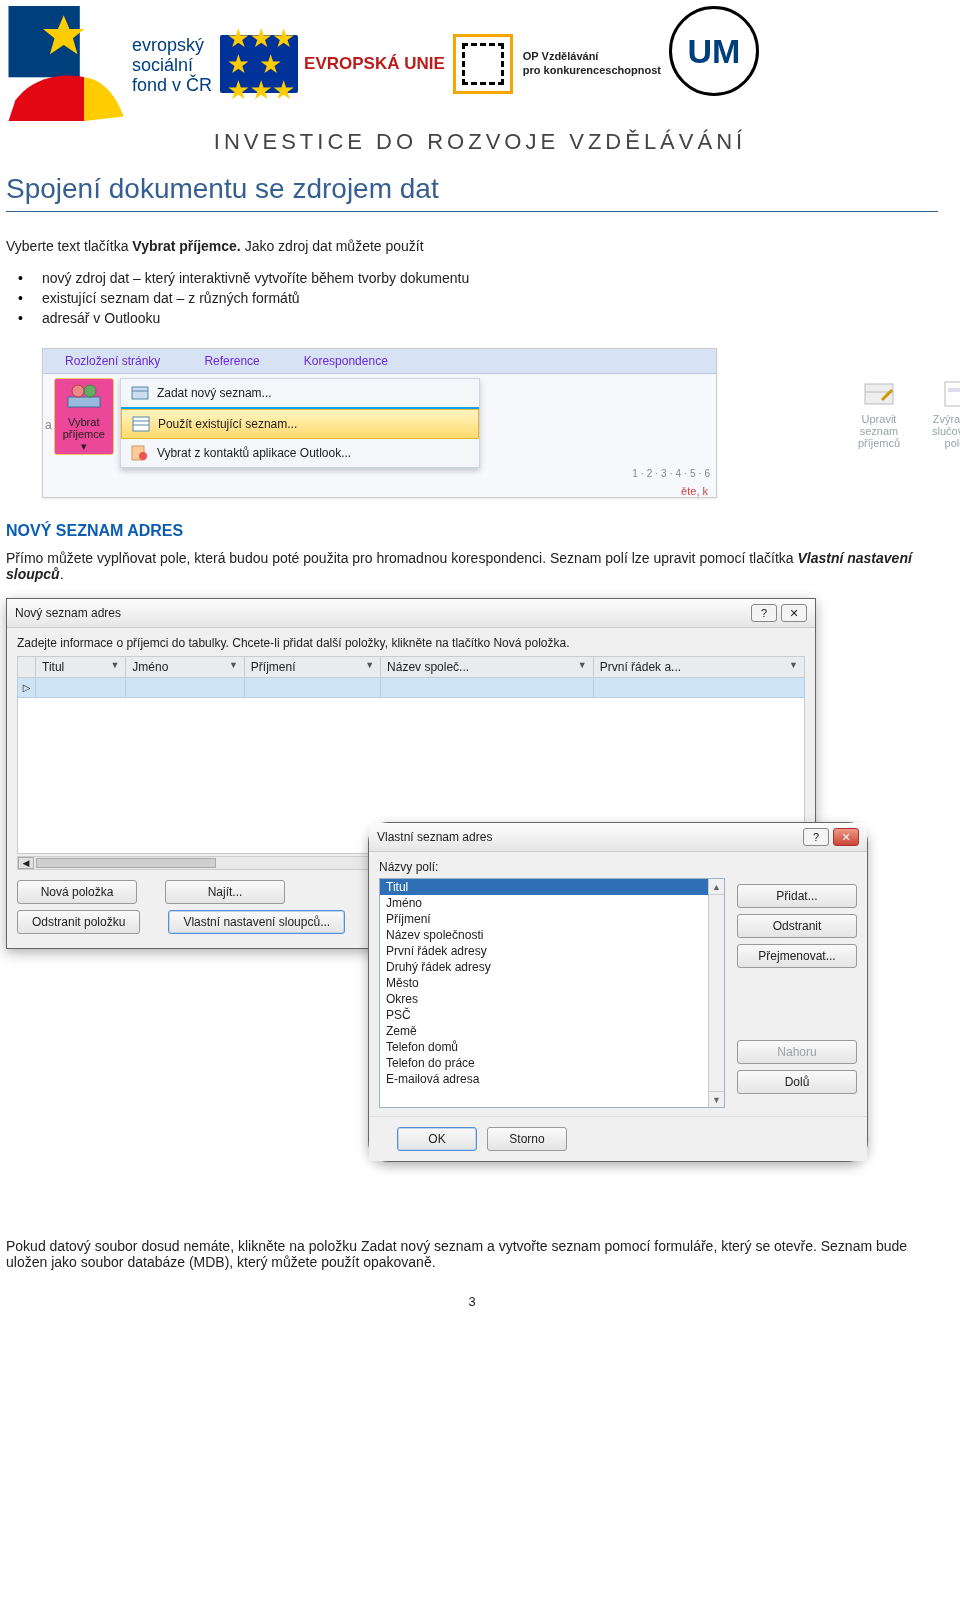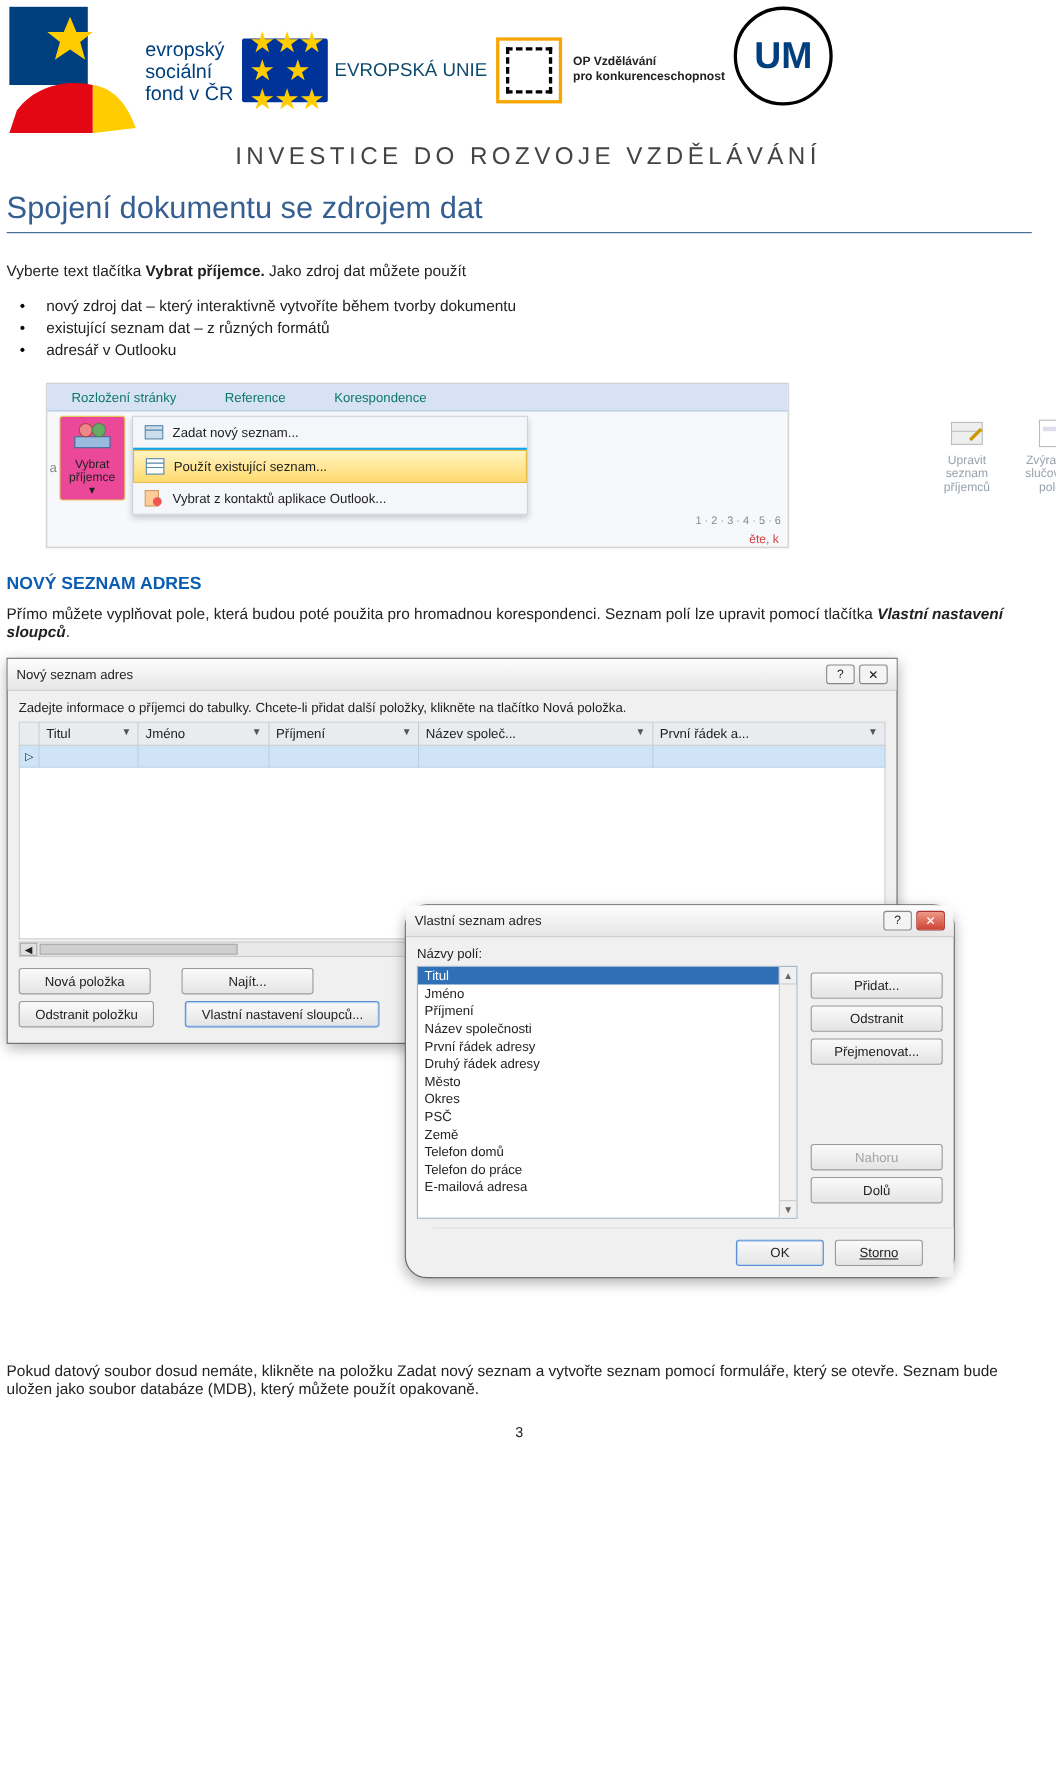--- a/index.html
+++ b/index.html
@@ -30,21 +30,21 @@
     font-size:18px; color:#003f7d; line-height:1.1;
     padding: 30px 0 0 2px;
   }
   .eu-flag {
     width:78px; height:58px; background:#003399; position:relative;
     border-radius:2px;
     display:flex; align-items:center; justify-content:center;
   }
   .eu-stars { color:#ffcc00; font-size:26px; line-height:1; letter-spacing:-4px;}
   .eu-block { display:flex; align-items:center; gap:6px;}
-  .eu-label { font-size:17px; font-weight:normal; color:#0c4a6e;}
+  .eu-label { font-size:17px; font-weight:bold; color:#b91c1c;}
   .msmt { text-align:center; flex:1;}
   .msmt-logo { display:inline-block; }
   .msmt-caption { font-size:11px; color:#666; letter-spacing:2px; line-height:1.2;}
   .op-block { display:flex; align-items:center; gap:10px;}
   .op-logo { width:60px; height:60px; border:3px solid #f7a600; position:relative;}
   .op-logo::after{ content:""; position:absolute; inset:6px; border:3px dashed #000;}
   .op-text { font-size:11px; font-weight:bold; line-height:1.2;}
   .uni-seal { width:90px; height:90px; border:3px solid #000; border-radius:50%; display:flex; align-items:center; justify-content:center;}
   .uni-seal .um { font-size:34px; font-weight:bold; color:#003f7d;}
   .tagline {
@@ -70,21 +70,21 @@
   .fig { margin-bottom:24px; }
   
   .ribbon {
     width:675px; margin:0 auto 8px 36px;
     border:1px solid #ccc;
     background:#f6f8fb;
     font-size:12px;
     box-shadow:0 1px 2px rgba(0,0,0,0.1);
   }
   .ribbon-tabs { display:flex; background:#d7e3f4; border-bottom:1px solid #b7c7dd; }
-  .ribbon-tabs span { padding:5px 22px; color:#0f766e; }
+  .ribbon-tabs span { padding:5px 22px; color:#6d28d9; }
   .ribbon-body { display:flex; align-items:flex-start; padding:4px 0 0 0; }
   .ribbon-big-btn { text-align:center; padding:2px 8px; }
   .ribbon-big-btn .ic { display:block; margin:0 auto 2px; }
   .ribbon-big-btn.active { background:#ec4899; border:1px solid #e6c560; border-radius:3px;}
   .ribbon-big-btn .lbl { font-size:11px; line-height:1.1; color:#222;}
   .dim .lbl { color:#9aa2ad; }
   .dropdown-menu {
     position:relative;
     margin-left:6px;
     width:360px;
@@ -153,21 +153,21 @@
   .dlg2 .listbox {
     background:#fff; border:1px solid #9fb2c5; height:230px; overflow:hidden;
     position:relative;
   }
   .dlg2 .listbox .item { padding:1px 6px; }
   .dlg2 .listbox .item.sel { background:#2f6fb5; color:#fff;}
   .dlg2 .listbox .vsb { position:absolute; right:0; top:0; bottom:0; width:16px; background:#f0f0f0; border-left:1px solid #ccc;}
   .dlg2 .listbox .vsb .a { height:16px; border-bottom:1px solid #ccc; font-size:9px; text-align:center; line-height:16px; color:#666;}
   .dlg2 .listbox .vsb .a.bot { position:absolute; bottom:0; border-top:1px solid #ccc; border-bottom:none; width:100%;}
   .dlg2 .rightcol { display:flex; flex-direction:column; gap:6px; width:120px;}
-  .dlg2 .footer { display:flex; justify-content:flex-end; gap:10px; padding:10px 28px; border-top:1px solid #ddd; background:#f0f0f0;margin-left:24px;}
+  .dlg2 .footer { display:flex; gap:10px; padding:10px 28px; border-top:1px solid #ddd; background:#f0f0f0;}
   .page-num { text-align:center; margin-top:24px; font-size:13px;}
   .bold-ital { font-style:italic; font-weight:bold;}
   .rowmarker { width:18px; background:#e9ecef; border:1px solid #c8ccd1; font-size:10px; text-align:center;}
 </style>
 </head>
 <body>
 
 <div class="page">
 
   <div class="header-logos">
@@ -385,21 +385,21 @@
             <div class="dbtn">Přidat...</div>
             <div class="dbtn">Odstranit</div>
             <div class="dbtn">Přejmenovat...</div>
             <div style="flex:1; min-height:60px;"></div>
             <div class="dbtn disabled">Nahoru</div>
             <div class="dbtn">Dolů</div>
           </div>
         </div>
         <div class="footer">
           <div class="dbtn focus" style="min-width:80px;">OK</div>
-          <div class="dbtn" style="min-width:80px;text-decoration:underline;">Storno</div>
+          <div class="dbtn" style="min-width:80px;">Storno</div>
         </div>
       </div>
     </div>
 
     <p>Pokud datový soubor dosud nemáte, klikněte na položku Zadat nový seznam a vytvořte seznam pomocí formuláře, který se otevře. Seznam bude uložen jako soubor databáze (MDB), který můžete použít opakovaně.</p>
 
     <div class="page-num">3</div>
   </div>
 </div>
 

